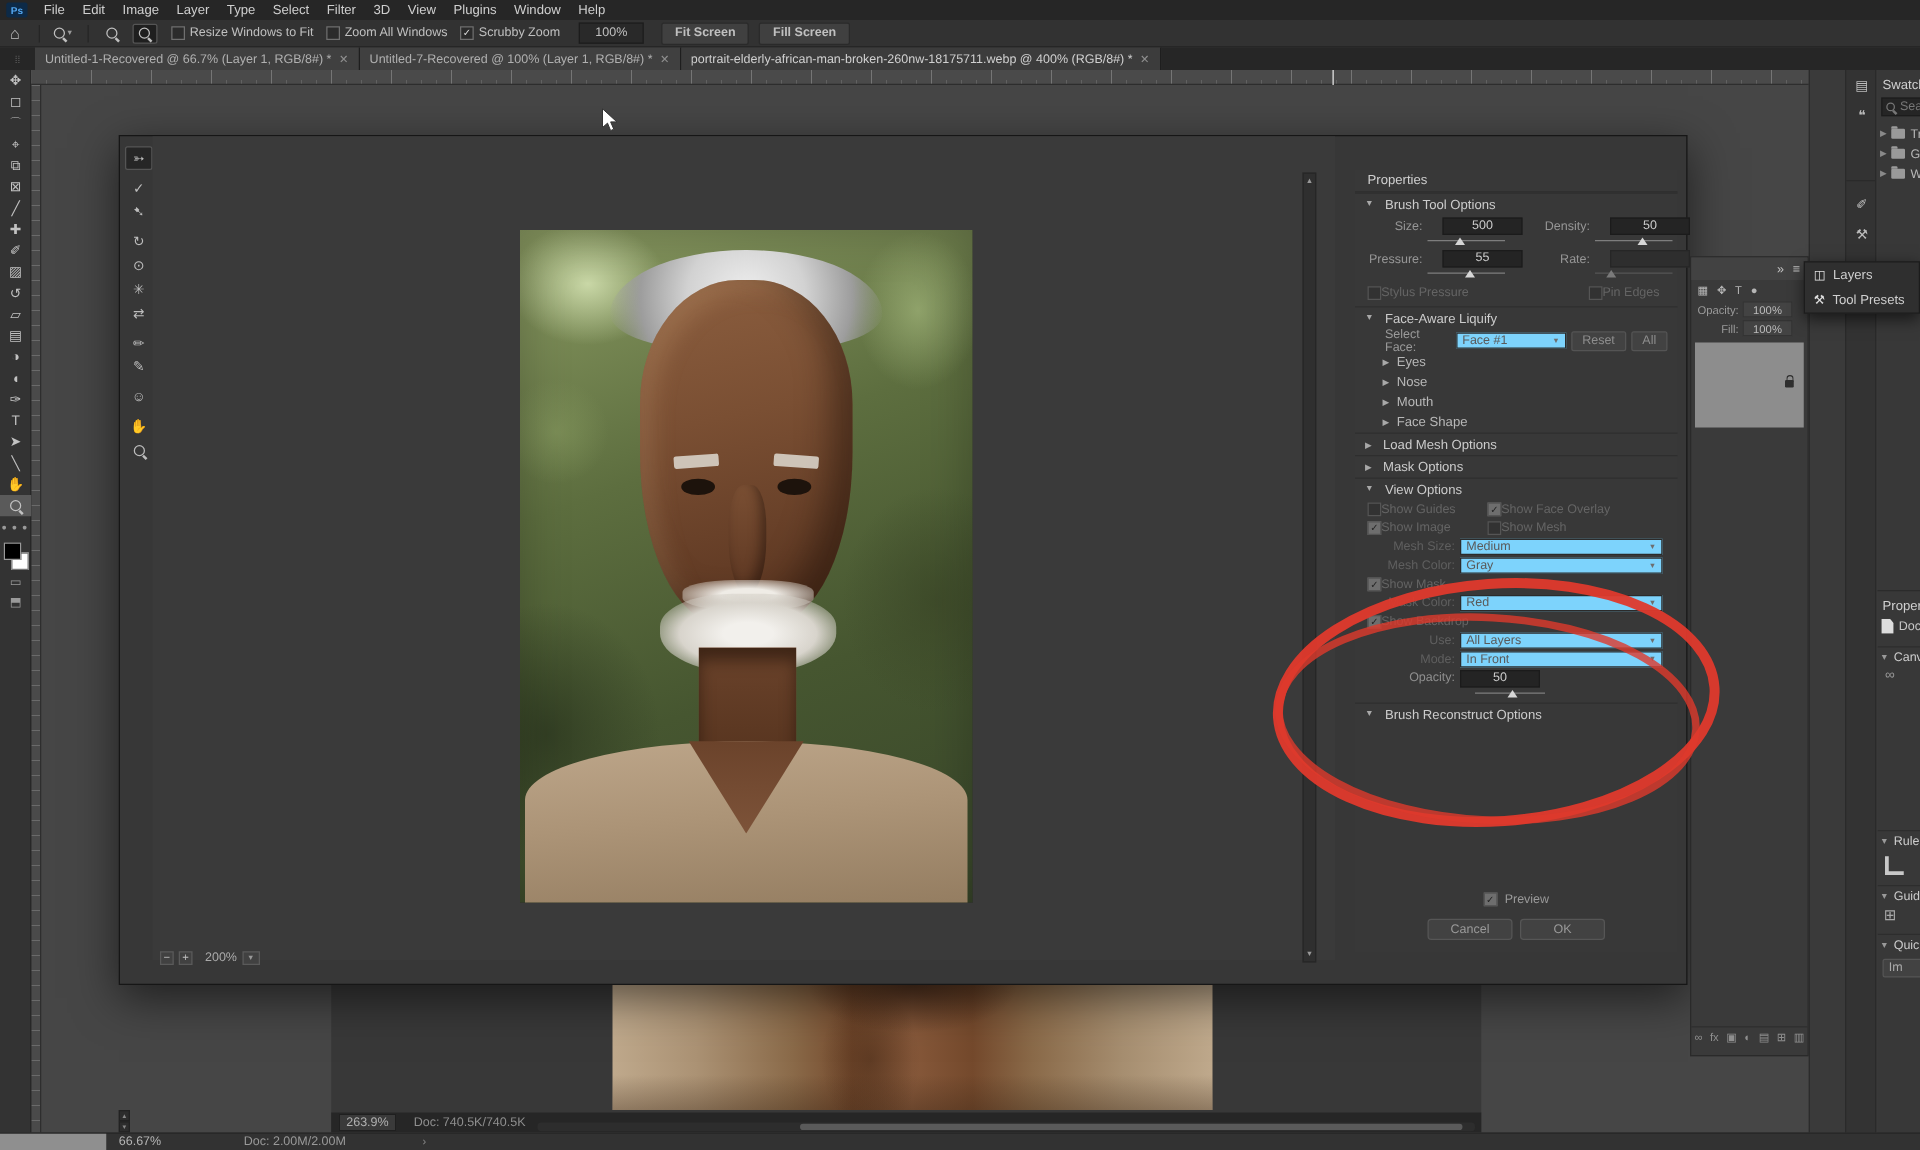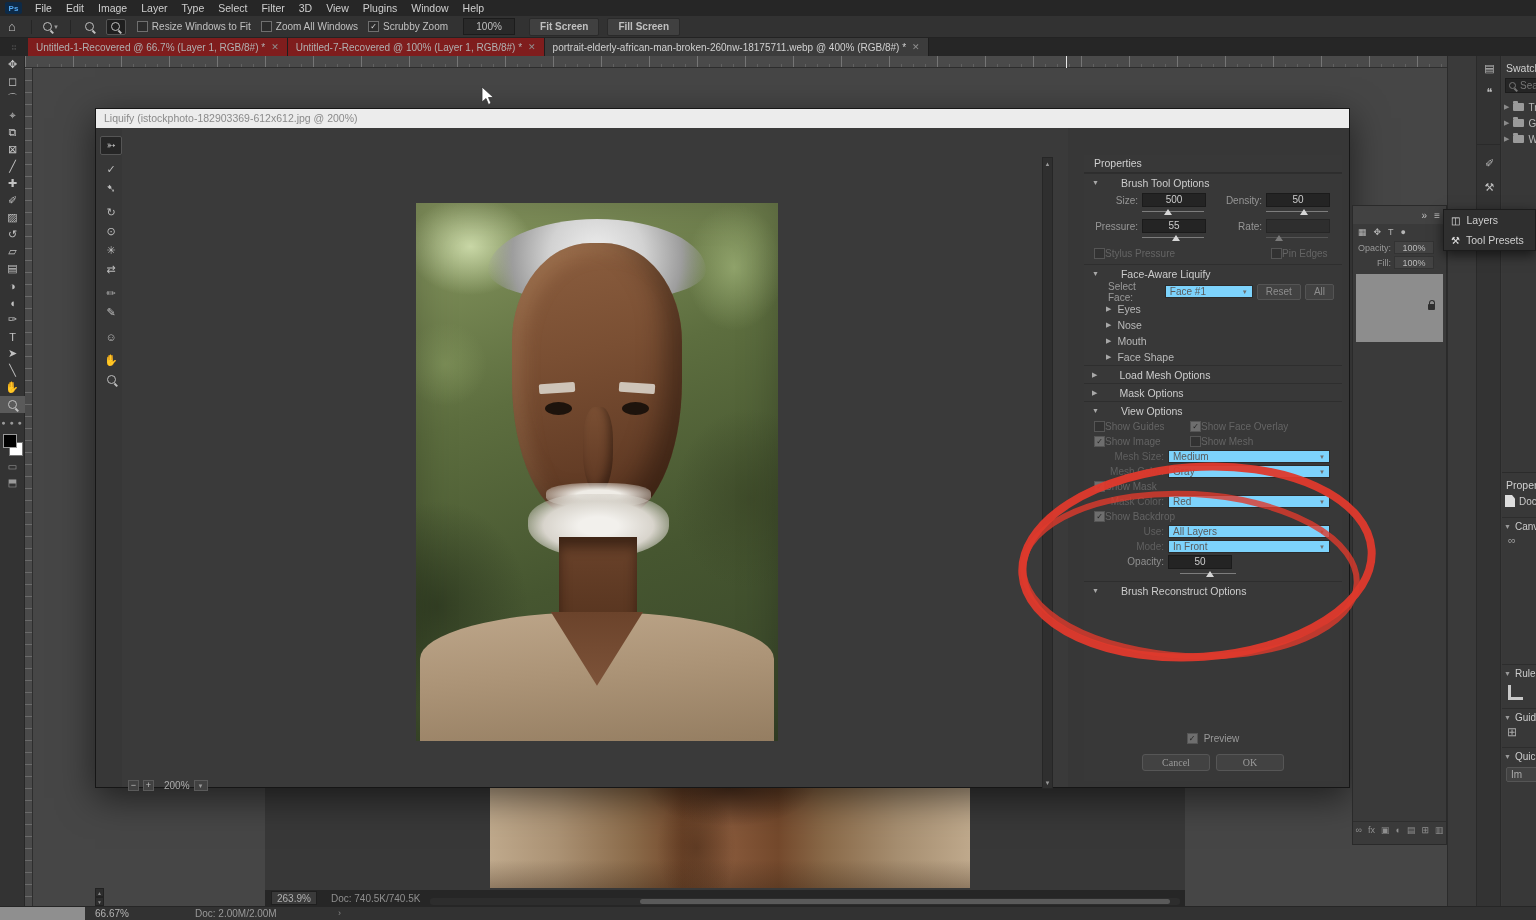--- a/index.html
+++ b/index.html
@@ -27,21 +27,21 @@
   .cb-opt{display:flex;align-items:center;gap:4px;margin:0 5px;color:#c0c0c0;}
   .cbx{width:9px;height:9px;border:1px solid #6f6f6f;background:#2b2b2b;display:flex;align-items:center;justify-content:center;
        font-size:8px;color:#ddd;line-height:9px;}
   .chip{height:15px;min-width:42px;background:#292929;border:1px solid #1c1c1c;color:#c0c0c0;display:flex;align-items:center;
         justify-content:center;padding:0 4px;margin:0 4px;}
   .opt-btn{height:16px;background:#404040;border:1px solid #2a2a2a;border-radius:2px;color:#c0c0c0;display:flex;align-items:center;
            padding:0 10px;margin:0 4px;font-weight:bold;}
 
   
   .tabbar{left:0;top:38px;width:1536px;height:18px;background:#262626;display:flex;align-items:flex-end;}
-  .tab{height:18px;display:flex;align-items:center;gap:6px;padding:0 8px;background:#7f1d1d;border-right:1px solid #1e1e1e;
+  .tab{height:18px;display:flex;align-items:center;gap:6px;padding:0 8px;background:#404040;border-right:1px solid #1e1e1e;
        color:#b0b0b0;}
   .tab.active{background:#3c3c3c;color:#d0d0d0;}
   .tab .x{color:#8f8f8f;font-size:9px;}
   .tab-grip{width:28px;height:18px;display:flex;align-items:center;justify-content:center;color:#666;font-size:8px;}
 
   
   .toolbar-left{left:0;top:56px;width:25px;height:850px;background:#333;border-right:1px solid #272727;box-sizing:border-box;}
   .tool{width:25px;height:17px;display:flex;align-items:center;justify-content:center;color:#c2c2c2;font-size:11px;}
   .tool.selected{background:#5a5a5a;}
   .tool-more{color:#9a9a9a;font-size:7px;letter-spacing:1px;text-align:center;margin-top:6px;}
@@ -126,25 +126,25 @@
   .neck{left:39.5%;top:62%;width:21.5%;height:18%;background:linear-gradient(#6b432b,#55331e);
     box-shadow:inset 0 10px 12px rgba(25,12,6,.55);}
   .shirt{left:1%;top:76%;width:98%;height:25%;border-radius:50% 50% 0 0/35% 35% 0 0;
     background:linear-gradient(175deg,#bda68a 0%,#ac9477 45%,#937c60 100%);}
   .vneck{left:37%;top:0;width:26%;height:55%;background:linear-gradient(#6b432b,#7d5339);
     clip-path:polygon(0 0,100% 0,50% 100%);}
 
   
   .lq-props{position:absolute;left:988px;top:27px;width:258px;height:626px;background:#383838;}
   .p-title{height:17px;line-height:17px;padding-left:10px;color:#d0d0d0;font-size:10.5px;border-bottom:1px solid #2d2d2d;}
-  .sec{height:17px;display:flex;align-items:center;gap:22px;padding-left:8px;color:#cccccc;font-size:10.5px;border-top:1px solid #2e2e2e;}
+  .sec{height:17px;display:flex;align-items:center;gap:9px;padding-left:8px;color:#cccccc;font-size:10.5px;border-top:1px solid #2e2e2e;}
   .sec:first-of-type{border-top:none;}
   .tri{font-size:7px;color:#a8a8a8;}
   .bto{display:grid;grid-template-columns:1fr 1fr;column-gap:10px;padding:2px 10px 0 10px;}
-  .ctl-row{display:flex;align-items:center;gap:4px;height:14px;}
+  .ctl-row{display:flex;align-items:center;gap:16px;height:14px;}
   .ctl-lbl{width:44px;text-align:right;color:#969696;}
   .num{width:62px;height:12px;background:#242424;border:1px solid #1b1b1b;color:#cccccc;text-align:center;line-height:12px;}
   .num.dis{background:#2e2e2e;border-color:#262626;color:#555;}
   .slider{position:relative;height:10px;margin:0 0 2px 48px;width:62px;}
   .slider::before{content:"";position:absolute;left:0;right:0;top:4px;height:1px;background:#7d7d7d;}
   .slider.dis::before{background:#555;}
   .sl-thumb{position:absolute;top:2px;width:0;height:0;border-left:4px solid transparent;border-right:4px solid transparent;
             border-bottom:6px solid #d6d6d6;}
   .slider.dis .sl-thumb{border-bottom-color:#7a7a7a;}
   .cb-line{display:flex;align-items:center;gap:0;color:#646464;height:15px;}
@@ -162,21 +162,21 @@
   .sub-item{height:16px;display:flex;align-items:center;gap:6px;padding-left:22px;color:#b8b8b8;font-size:10.5px;}
   .lbl-row{display:flex;align-items:center;gap:4px;height:15px;padding-right:12px;}
   .r-lbl{width:80px;text-align:right;color:#5f5f5f;flex:none;}
   .r-lbl.en{color:#8f8f8f;}
   .ddl.grow{flex:1;gap:44px;}
   .rec-btns{display:flex;gap:6px;padding:3px 10px 6px 10px;}
   .rec-btns .b{flex:1;height:15px;background:#3e3e3e;border:1px solid #4a4a4a;border-radius:2px;color:#686868;
                display:flex;align-items:center;justify-content:center;}
   .props-footer{position:absolute;left:0;right:0;bottom:10px;}
   .preview-row{display:flex;align-items:center;justify-content:center;gap:6px;color:#9a9a9a;height:16px;margin-bottom:8px;}
-  .ok-row{display:flex;justify-content:center;gap:6px;font-family:Liberation Serif, serif;}
+  .ok-row{display:flex;justify-content:center;gap:6px;}
   .dlg-btn{width:66px;height:15px;background:#424242;border:1px solid #565656;border-radius:3px;color:#9a9a9a;
            display:flex;align-items:center;justify-content:center;}
 
   
   .layers-sliver{left:1352px;top:205px;width:95px;height:640px;background:#3a3a3a;border:1px solid #2a2a2a;box-sizing:border-box;}
   .ls-head{height:18px;background:#424242;display:flex;align-items:center;justify-content:flex-end;gap:7px;padding-right:6px;color:#c0c0c0;}
   .ls-locks{height:16px;display:flex;align-items:center;gap:7px;padding-left:5px;color:#b5b5b5;font-size:9px;}
   .ls-row{height:15px;display:flex;align-items:center;gap:3px;padding-left:4px;color:#9a9a9a;font-size:9px;}
   .ls-chip{width:38px;height:11px;background:#434343;border:1px solid #333;color:#bbb;display:flex;align-items:center;
            justify-content:center;font-size:9px;}
@@ -351,21 +351,20 @@
     <div class="hscroll">
         <div class="thumb"></div>
       </div>
   </div>
   <div class="abs mini-vscroll">
     <div>▲</div>
     <div>▼</div>
   </div>
 
   <div class="abs dialog">
-    <div class="dlg-title nowrap">Liquify (istockphoto-182903369-612x612.jpg @ 200%)</div>
     <div class="dlg-body">
       <div class="lq-tools" id="lq-tools">
           <div class="lq-tool selected">➳</div>
           <div class="lq-gap"></div>
           <div class="lq-tool">✓</div>
           <div class="lq-tool">➷</div>
           <div class="lq-gap"></div>
           <div class="lq-tool">↻</div>
           <div class="lq-tool">⊙</div>
           <div class="lq-tool">✳</div>

